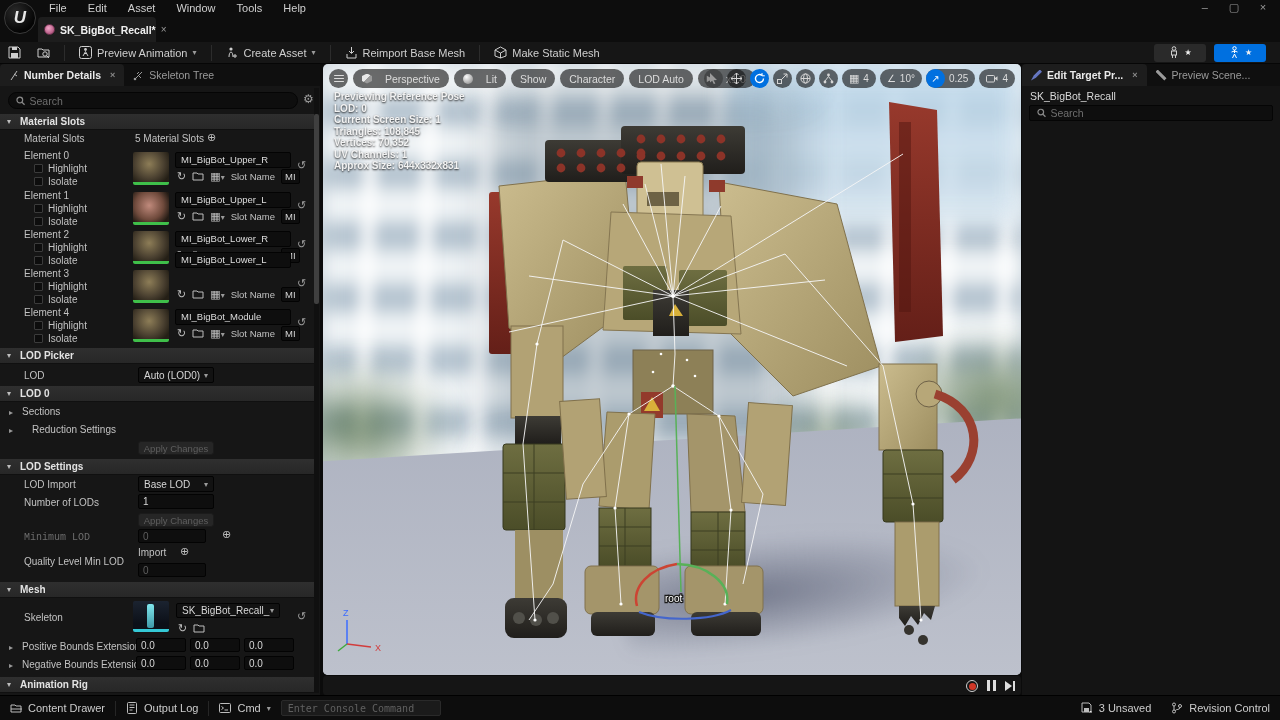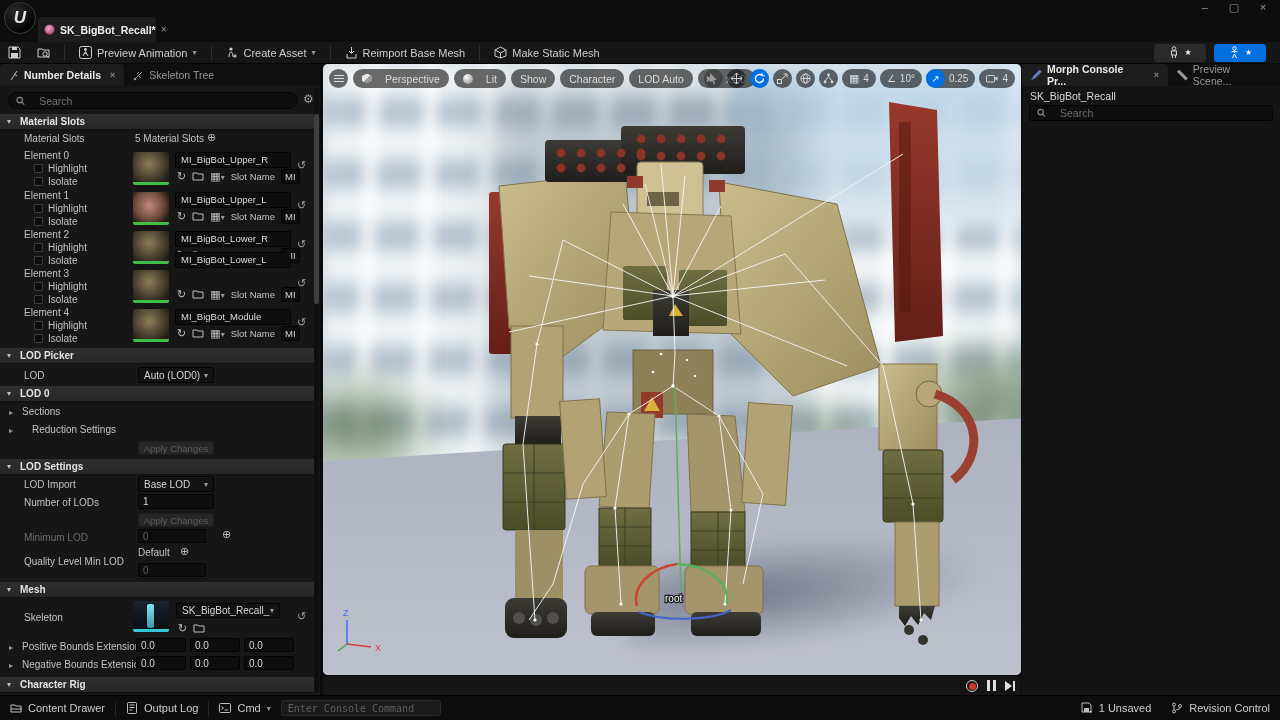--- a/index.html
+++ b/index.html
@@ -38,32 +38,32 @@
   .mode-btn { width:52px; height:18px; border-radius:3px; background:#2a2a2a; display:flex; align-items:center; justify-content:center; gap:4px; }
   .mode-btn.active { background:#0070e0; }
   .mode-star { color:#f0f0f0; font-size:8px; }
 
   
   #left-panel { left:0; top:64px; width:320px; height:631px; background:#161616; overflow:hidden; }
   #lp-tabs { left:0; top:0; width:320px; height:22px; background:#0f0f0f; display:flex; }
   .p-tab { display:flex; align-items:center; gap:5px; padding:0 9px; height:22px; font-size:10.5px; color:#9a9a9a; }
   .p-tab.active { background:#1d1d1d; color:#eaeaea; font-weight:700; border-radius:4px 4px 0 0;}
   .p-tab .tab-close { color:#8a8a8a; font-size:9px; margin-left:4px;}
-  .search-bar { position:absolute; display:flex; align-items:center; gap:14px; background:#0e0e0e;
+  .search-bar { position:absolute; display:flex; align-items:center; gap:4px; background:#0e0e0e;
     border:1px solid #050505; border-radius:10px; color:#6f6f6f; padding:0 7px; }
   .search-bar input { background:transparent; border:none; outline:none; color:#bdbdbd; font-size:10.5px; width:100%;
     font-family:"Liberation Sans","DejaVu Sans",sans-serif;}
   .search-bar input::placeholder { color:#6f6f6f; }
   #lp-search { left:8px; top:28px; width:290px; height:17px; }
   #lp-gear { left:303px; top:28px; color:#9d9d9d; font-size:12px; }
   .cat-hdr { position:absolute; left:0; width:314px; height:16px; background:linear-gradient(180deg,#2f2f2f,#272727);
     color:#e3e3e3; font-weight:700; font-size:10px; line-height:16px; padding-left:20px; border-bottom:1px solid #101010;}
   .cat-hdr .tri { position:absolute; left:7px; top:0; color:#bdbdbd; font-size:8px; }
   .lbl { position:absolute; color:#c2c2c2; font-size:10px; }
-  .lbl.dim { color:#6d6d6d; }
+  .lbl.dim { color:#6d6d6d;font-family:Liberation Mono, monospace; }
   .checkbox { position:absolute; width:9px; height:9px; background:#0d0d0d; border:1px solid #3b3b3b; border-radius:1px;}
   .field { position:absolute; background:#0e0e0e; border:1px solid #030303; border-radius:2px;
     color:#d6d6d6; font-size:10px; line-height:13px; padding:0 4px; }
   .field.dim { color:#5f5f5f; }
   .dd { position:absolute; background:#121212; border:1px solid #030303; border-radius:2px; color:#d6d6d6;
     font-size:10px; display:flex; align-items:center; padding:0 5px; }
   .dd .dd-chev { margin-left:auto; color:#9a9a9a; font-size:8px; }
   .apply-btn { position:absolute; background:#262626; border:1px solid #1b1b1b; border-radius:3px;
     color:#5e5e5e; font-size:9.5px; text-align:center; }
   .mat-thumb { position:absolute; width:36px; height:33px; border-radius:2px; border-bottom:3px solid #3fbf4a;
@@ -164,20 +164,28 @@
   #console-input::placeholder { color:#606060; font-family:"DejaVu Sans Mono",monospace;}
   #sb-right { margin-left:auto; display:flex; align-items:center; }
   .sb-ico { width:12px; height:12px; display:inline-block; }
 </style>
 </head>
 <body>
 
 <div id="app">
 
   <div class="abs" id="menubar">
+    <div class="abs" id="menu-items">
+      <span class="menu-item">File</span>
+      <span class="menu-item">Edit</span>
+      <span class="menu-item">Asset</span>
+      <span class="menu-item">Window</span>
+      <span class="menu-item">Tools</span>
+      <span class="menu-item">Help</span>
+    </div>
     <div class="abs" id="win-controls">
       <span class="win-btn">–</span>
       <span class="win-btn">▢</span>
       <span class="win-btn">×</span>
     </div>
   </div>
   <div class="abs" id="ue-logo">U</div>
 
   <div class="abs" id="tabrow">
     <div class="abs" id="doc-tab">
@@ -420,21 +428,21 @@
       <span>Base LOD</span>
         <span class="dd-chev">▾</span>
     </div>
     <span class="lbl" style="left:24px; top:433px">Number of LODs</span>
     <div class="field" style="left:138px; top:430px; width:76px; height:15px">1</div>
     <div class="apply-btn" style="left:138px; top:449px; width:76px; height:14px; line-height:13px">Apply Changes</div>
     <span class="lbl dim" style="left:24px; top:468px">Minimum LOD</span>
     <div class="field dim" style="left:138px; top:465px; width:68px; height:14px">0</div>
     <span class="plus-ico" style="left:222px; top:464px">⊕</span>
     <span class="lbl" style="left:24px; top:492px">Quality Level Min LOD</span>
-    <span class="lbl" style="left:138px; top:483px">Default</span>
+    <span class="lbl" style="left:138px; top:483px">Import</span>
     <span class="plus-ico" style="left:180px; top:481px">⊕</span>
     <div class="field dim" style="left:138px; top:499px; width:68px; height:14px">0</div>
 
     <div class="cat-hdr" style="top:518px">
       <span class="tri">▾</span>
       <span>Mesh</span>
     </div>
     <span class="lbl" style="left:24px; top:548px">Skeleton</span>
     <div class="skel-thumb" style="left:133px; top:537px"></div>
     <div class="dd" style="left:176px; top:539px; width:104px; height:15px">
@@ -454,21 +462,21 @@
     <div class="field" style="left:190px; top:574px; width:50px; height:14px">0.0</div>
     <div class="field" style="left:244px; top:574px; width:50px; height:14px">0.0</div>
     <span class="row-arrow" style="left:9px; top:597px">▸</span>
     <span class="lbl" style="left:22px; top:595px">Negative Bounds Extension</span>
     <div class="field" style="left:136px; top:592px; width:50px; height:14px">0.0</div>
     <div class="field" style="left:190px; top:592px; width:50px; height:14px">0.0</div>
     <div class="field" style="left:244px; top:592px; width:50px; height:14px">0.0</div>
 
     <div class="cat-hdr" style="top:613px">
       <span class="tri">▾</span>
-      <span>Character Rig</span>
+      <span>Animation Rig</span>
     </div>
 
     <div class="abs" id="lp-scroll">
       <div class="abs" id="lp-thumb"></div>
     </div>
   </div>
 
   <div class="abs" id="vp-wrap">
     <div id="viewport">
       <div class="bgA"></div>
@@ -710,20 +718,29 @@
         </div>
         <div class="rt-pill">
           <svg width="12" height="9" viewBox="0 0 12 9">
               <rect x="0.5" y="1.5" width="8" height="6.5" rx="1" fill="none" stroke="#d5d5d5"></rect>
               <path d="M9 4l2.5-1.8v4.6L9 5" fill="#d5d5d5"></path>
             </svg>
           <span>4</span>
         </div>
       </div>
 
+      <div id="vp-stats">
+        <div>Previewing Reference Pose</div>
+        <div>LOD: 0</div>
+        <div>Current Screen Size: 1</div>
+        <div>Triangles: 108,845</div>
+        <div>Vertices: 70,352</div>
+        <div>UV Channels: 1</div>
+        <div>Approx Size: 644x332x831</div>
+      </div>
     </div>
   </div>
 
   <div class="abs" id="timeline">
     <div id="tl-controls">
       <span class="rec-btn"></span>
       <span class="pause-btn">
           <i></i>
           <i></i>
         </span>
@@ -731,21 +748,21 @@
           <span class="tri"></span>
           <span class="bar"></span>
         </span>
     </div>
   </div>
 
   <div class="abs" id="right-panel">
     <div id="rp-tabs">
       <div class="p-tab active">
         <span class="pen-ico"></span>
-        <span>Morph Console Pr...</span>
+        <span>Edit Target Pr...</span>
         <span class="tab-close">×</span>
       </div>
       <div class="p-tab">
         <span class="wrench-ico"></span>
         <span>Preview Scene...</span>
       </div>
     </div>
     <div id="rp-title">SK_BigBot_Recall</div>
     <div class="search-bar" id="rp-search">
       <svg width="10" height="10" viewBox="0 0 10 10">
@@ -782,21 +799,21 @@
       <span class="chev">▾</span>
     </div>
     <input id="console-input" placeholder="Enter Console Command" style="">
     <div id="sb-right">
       <div class="sb-item">
         <svg class="sb-ico" viewBox="0 0 12 12">
             <path d="M1 1h7l2 2v7H1z" fill="none" stroke="#bdbdbd"></path>
             <rect x="3" y="6" width="5" height="4" fill="#bdbdbd"></rect>
             <path d="M9 9l1.5 1.5M10.5 9 9 10.5" stroke="#e8e8e8"></path>
           </svg>
-        <span>1 Unsaved</span>
+        <span>3 Unsaved</span>
       </div>
       <div class="sb-item">
         <svg class="sb-ico" viewBox="0 0 12 12">
             <circle cx="3" cy="2.5" r="1.5" fill="none" stroke="#bdbdbd"></circle>
             <circle cx="3" cy="9.5" r="1.5" fill="none" stroke="#bdbdbd"></circle>
             <circle cx="9" cy="4" r="1.5" fill="none" stroke="#bdbdbd"></circle>
             <path d="M3 4v4M9 5.5C9 8 5 7 4.2 8.6" fill="none" stroke="#bdbdbd"></path>
           </svg>
         <span>Revision Control</span>
       </div>

